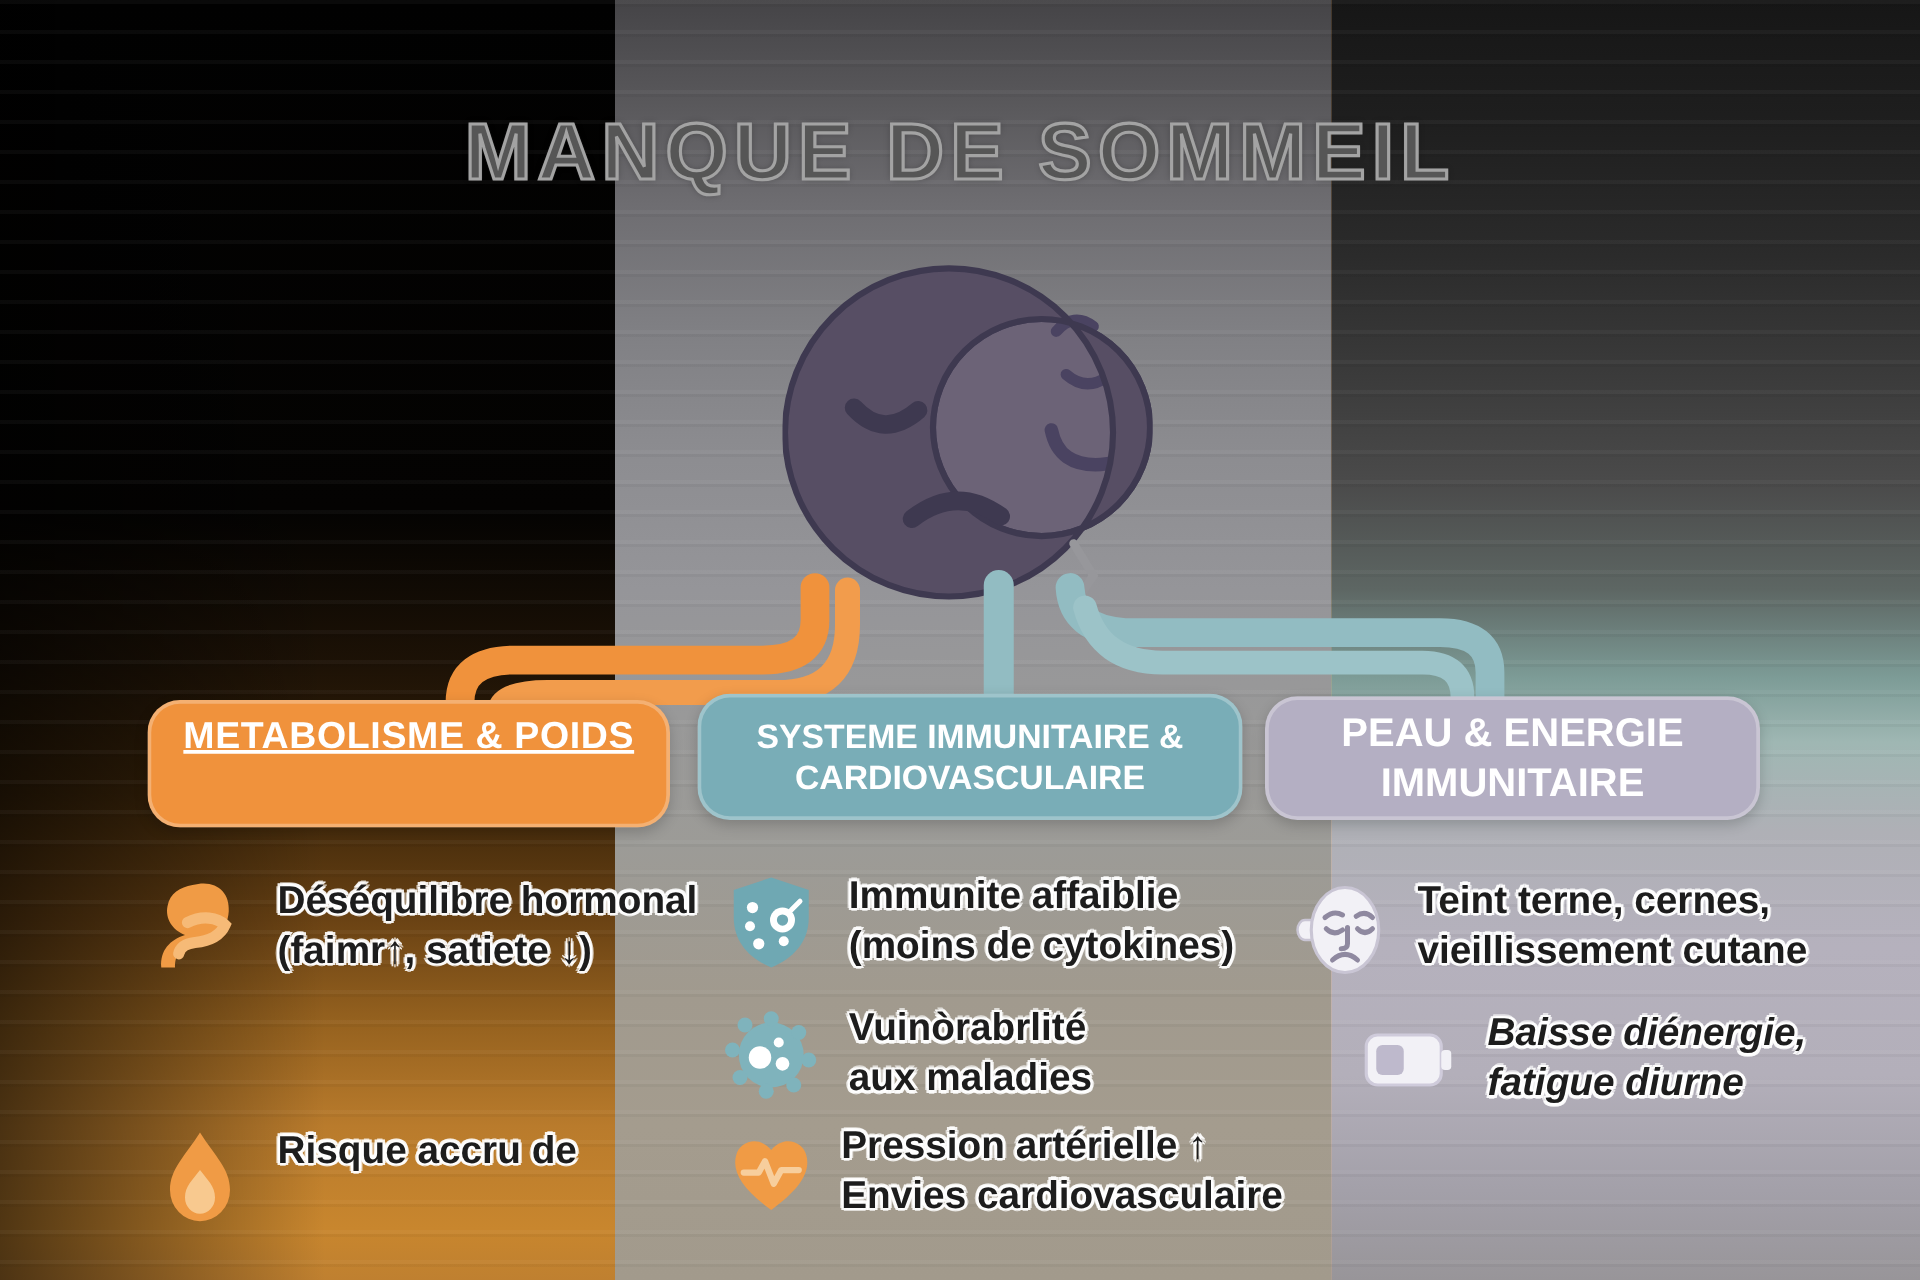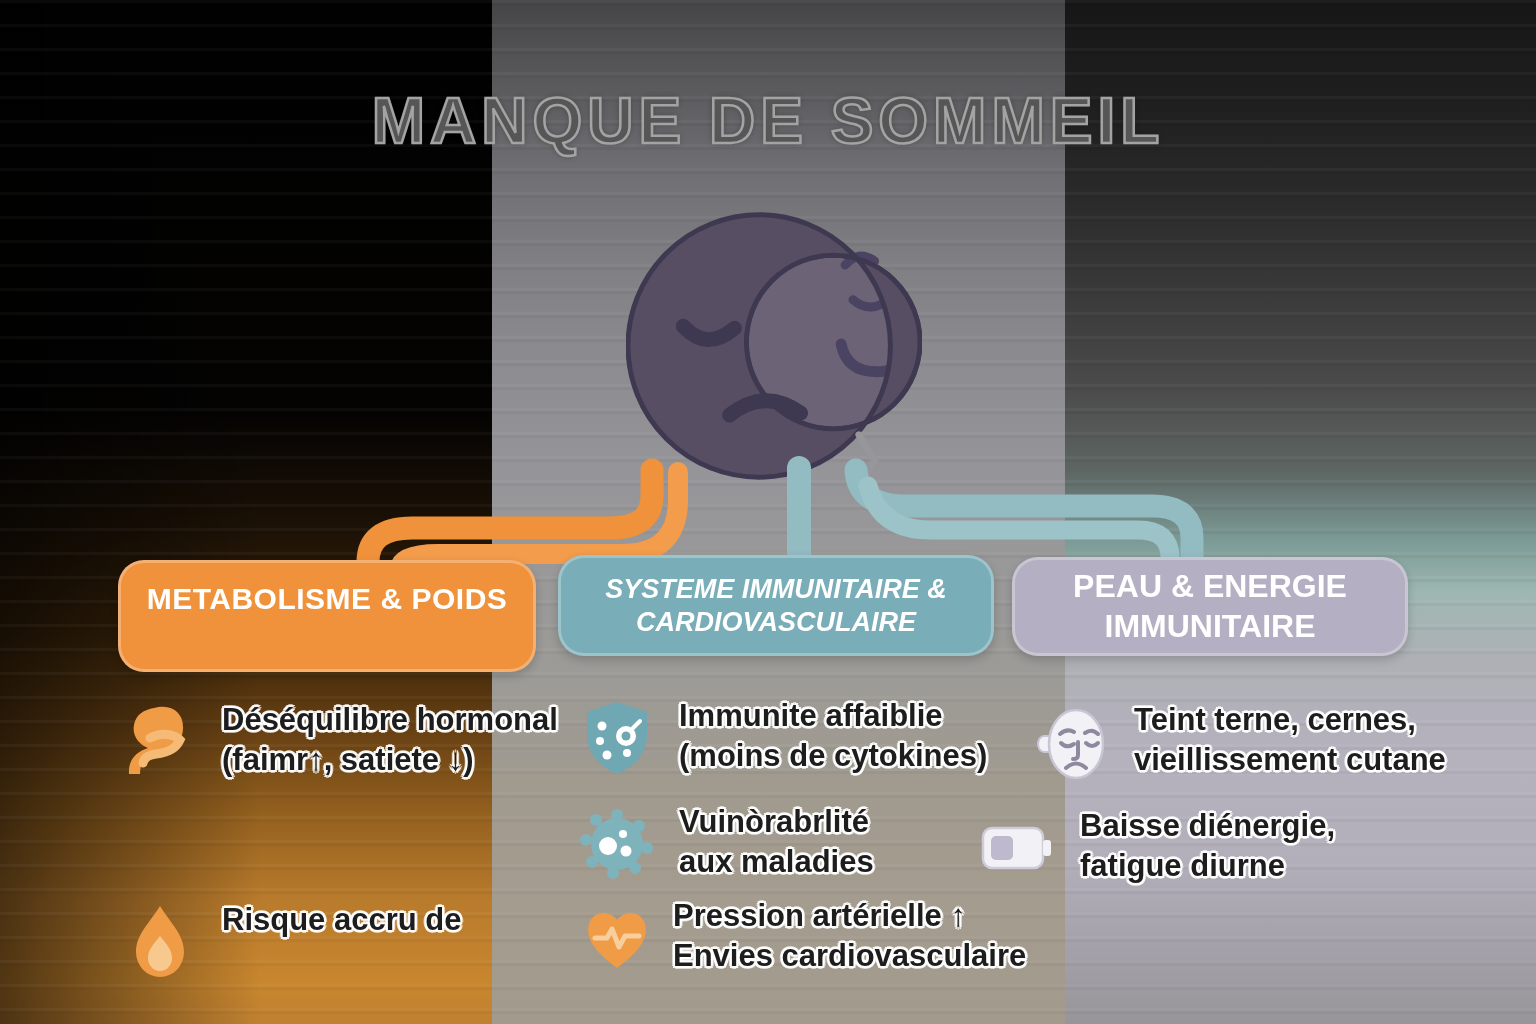--- a/index.html
+++ b/index.html
@@ -16,22 +16,22 @@
   .title{position:absolute;left:0;right:0;top:84px;text-align:center;
          font-size:64px;font-weight:bold;letter-spacing:5px;color:#565656;
          -webkit-text-stroke:2.5px #a3a3a3;
          text-shadow:0 0 2px #9a9a9a, 0 0 6px rgba(0,0,0,.35);}
   
   .hdr{position:absolute;border-radius:26px;display:flex;flex-direction:column;
        align-items:center;justify-content:center;color:#fff;font-weight:bold;
        text-align:center;line-height:1.22;border:3px solid rgba(255,255,255,.28);
        box-shadow:0 4px 10px rgba(0,0,0,.18);}
   .hdr span{display:block;}
-  .hdr-orange{left:118px;top:560px;width:412px;height:88px;background:#F0923C;font-size:30px;justify-content:flex-start;padding-top:18px;letter-spacing:.5px;}
-  .hdr-teal{left:558px;top:555px;width:430px;height:95px;background:#79ADB7;font-size:27px;font-style:italic;}
+  .hdr-orange{left:118px;top:560px;width:412px;height:88px;background:#F0923C;font-size:30px;justify-content:flex-start;padding-top:8px;letter-spacing:.5px;text-decoration:underline;}
+  .hdr-teal{left:558px;top:555px;width:430px;height:95px;background:#79ADB7;font-size:27px;}
   .hdr-lav{left:1012px;top:557px;width:390px;height:93px;background:#B4AFC3;font-size:32px;}
   
   .row{position:absolute;display:flex;align-items:flex-start;gap:20px;margin-top:24px;}
   .icn{flex:0 0 auto;width:84px;display:flex;justify-content:center;}
   .txt{font-size:31px;line-height:40px;font-weight:600;color:#1d1d1d;white-space:nowrap;
        text-shadow:-2px -2px 0 rgba(255,255,255,.9),2px -2px 0 rgba(255,255,255,.9),
                    -2px 2px 0 rgba(255,255,255,.9),2px 2px 0 rgba(255,255,255,.9),
                    -3px 0 0 rgba(255,255,255,.65),3px 0 0 rgba(255,255,255,.65),
                    0 -3px 0 rgba(255,255,255,.65),0 3px 0 rgba(255,255,255,.65);}
   .txt span{display:block;}
@@ -183,21 +183,21 @@
           <path d="M34 68 q10 -9 20 0"></path>
         </g>
       </svg>
     </div>
     <div class="txt">
       <span>Teint terne, cernes,</span>
       <span>vieillissement cutane</span>
     </div>
   </div>
 
-  <div class="row" style="left:976px;top:782px;">
+  <div class="row" style="left:1086px;top:782px;font-style:italic;">
     <div class="icn">
       <svg width="80" height="84" viewBox="0 0 80 84">
         <rect x="5" y="22" width="60" height="40" rx="9" fill="#F2F1F6" stroke="#CFCBDB" stroke-width="2.5"></rect>
         <rect x="65" y="34" width="8" height="16" rx="3" fill="#F2F1F6"></rect>
         <rect x="13" y="30" width="22" height="24" rx="5" fill="#BEB9CC"></rect>
       </svg>
     </div>
     <div class="txt">
       <span>Baisse diénergie,</span>
       <span>fatigue diurne</span>

